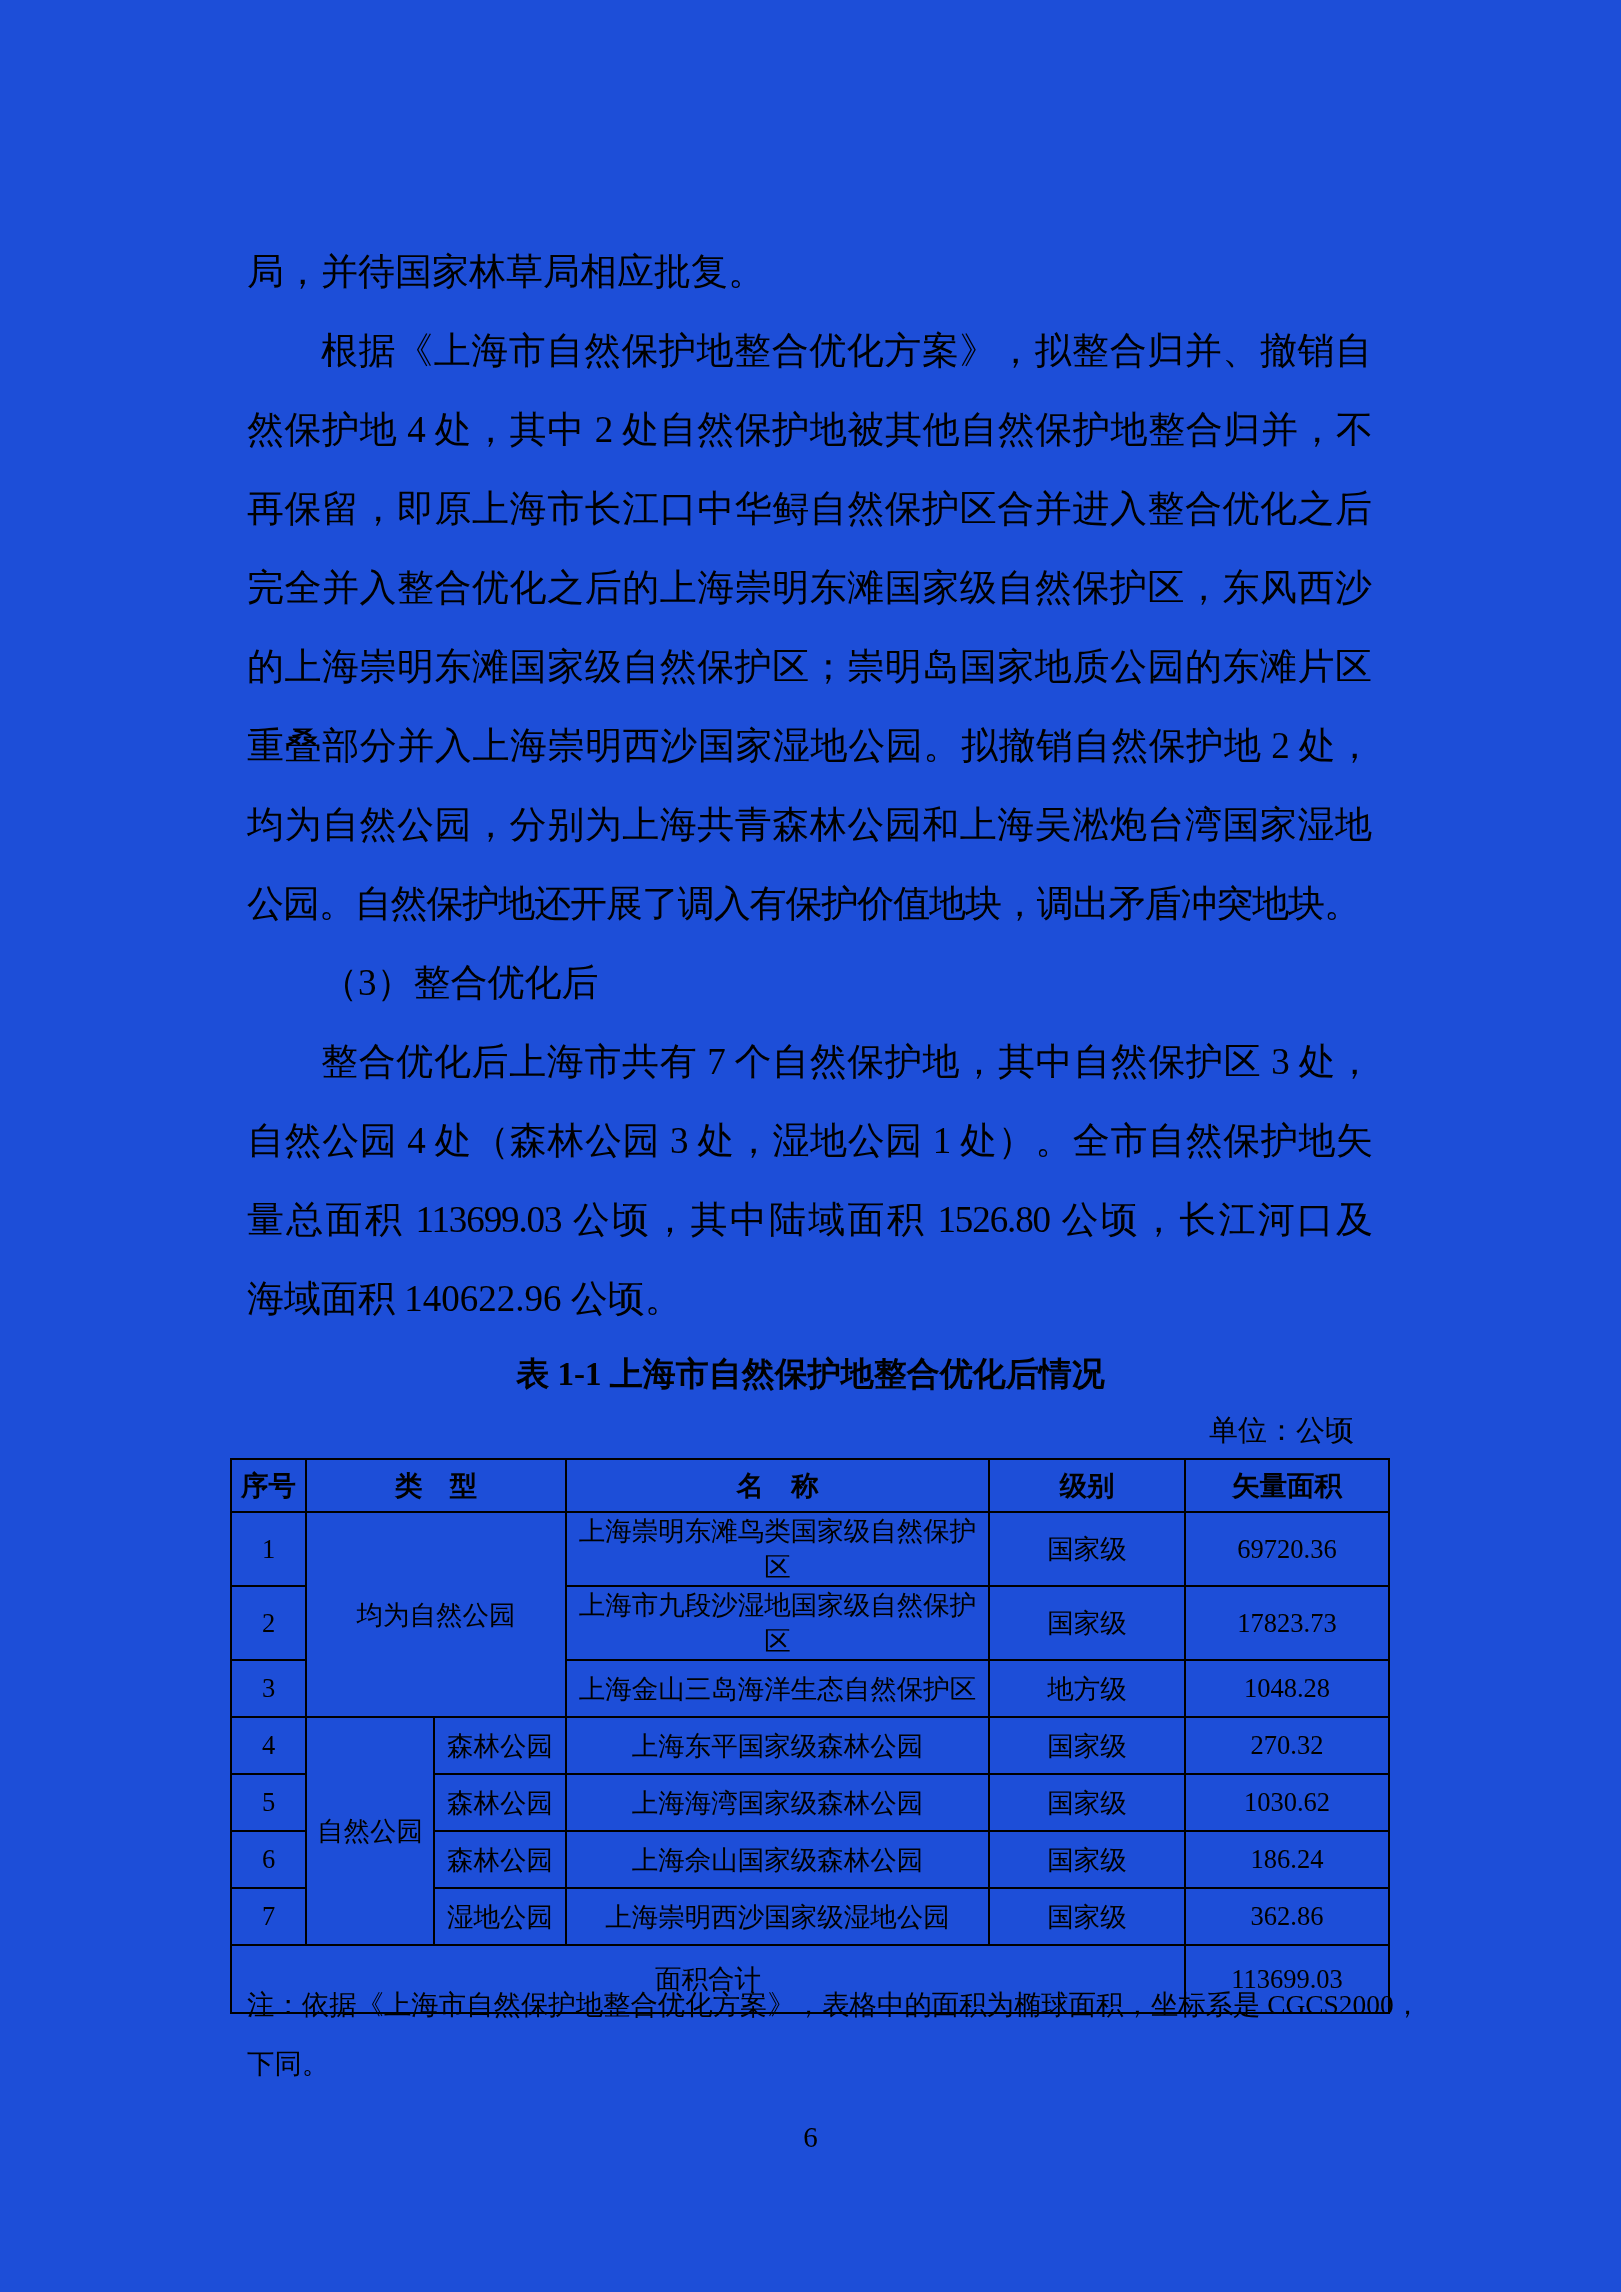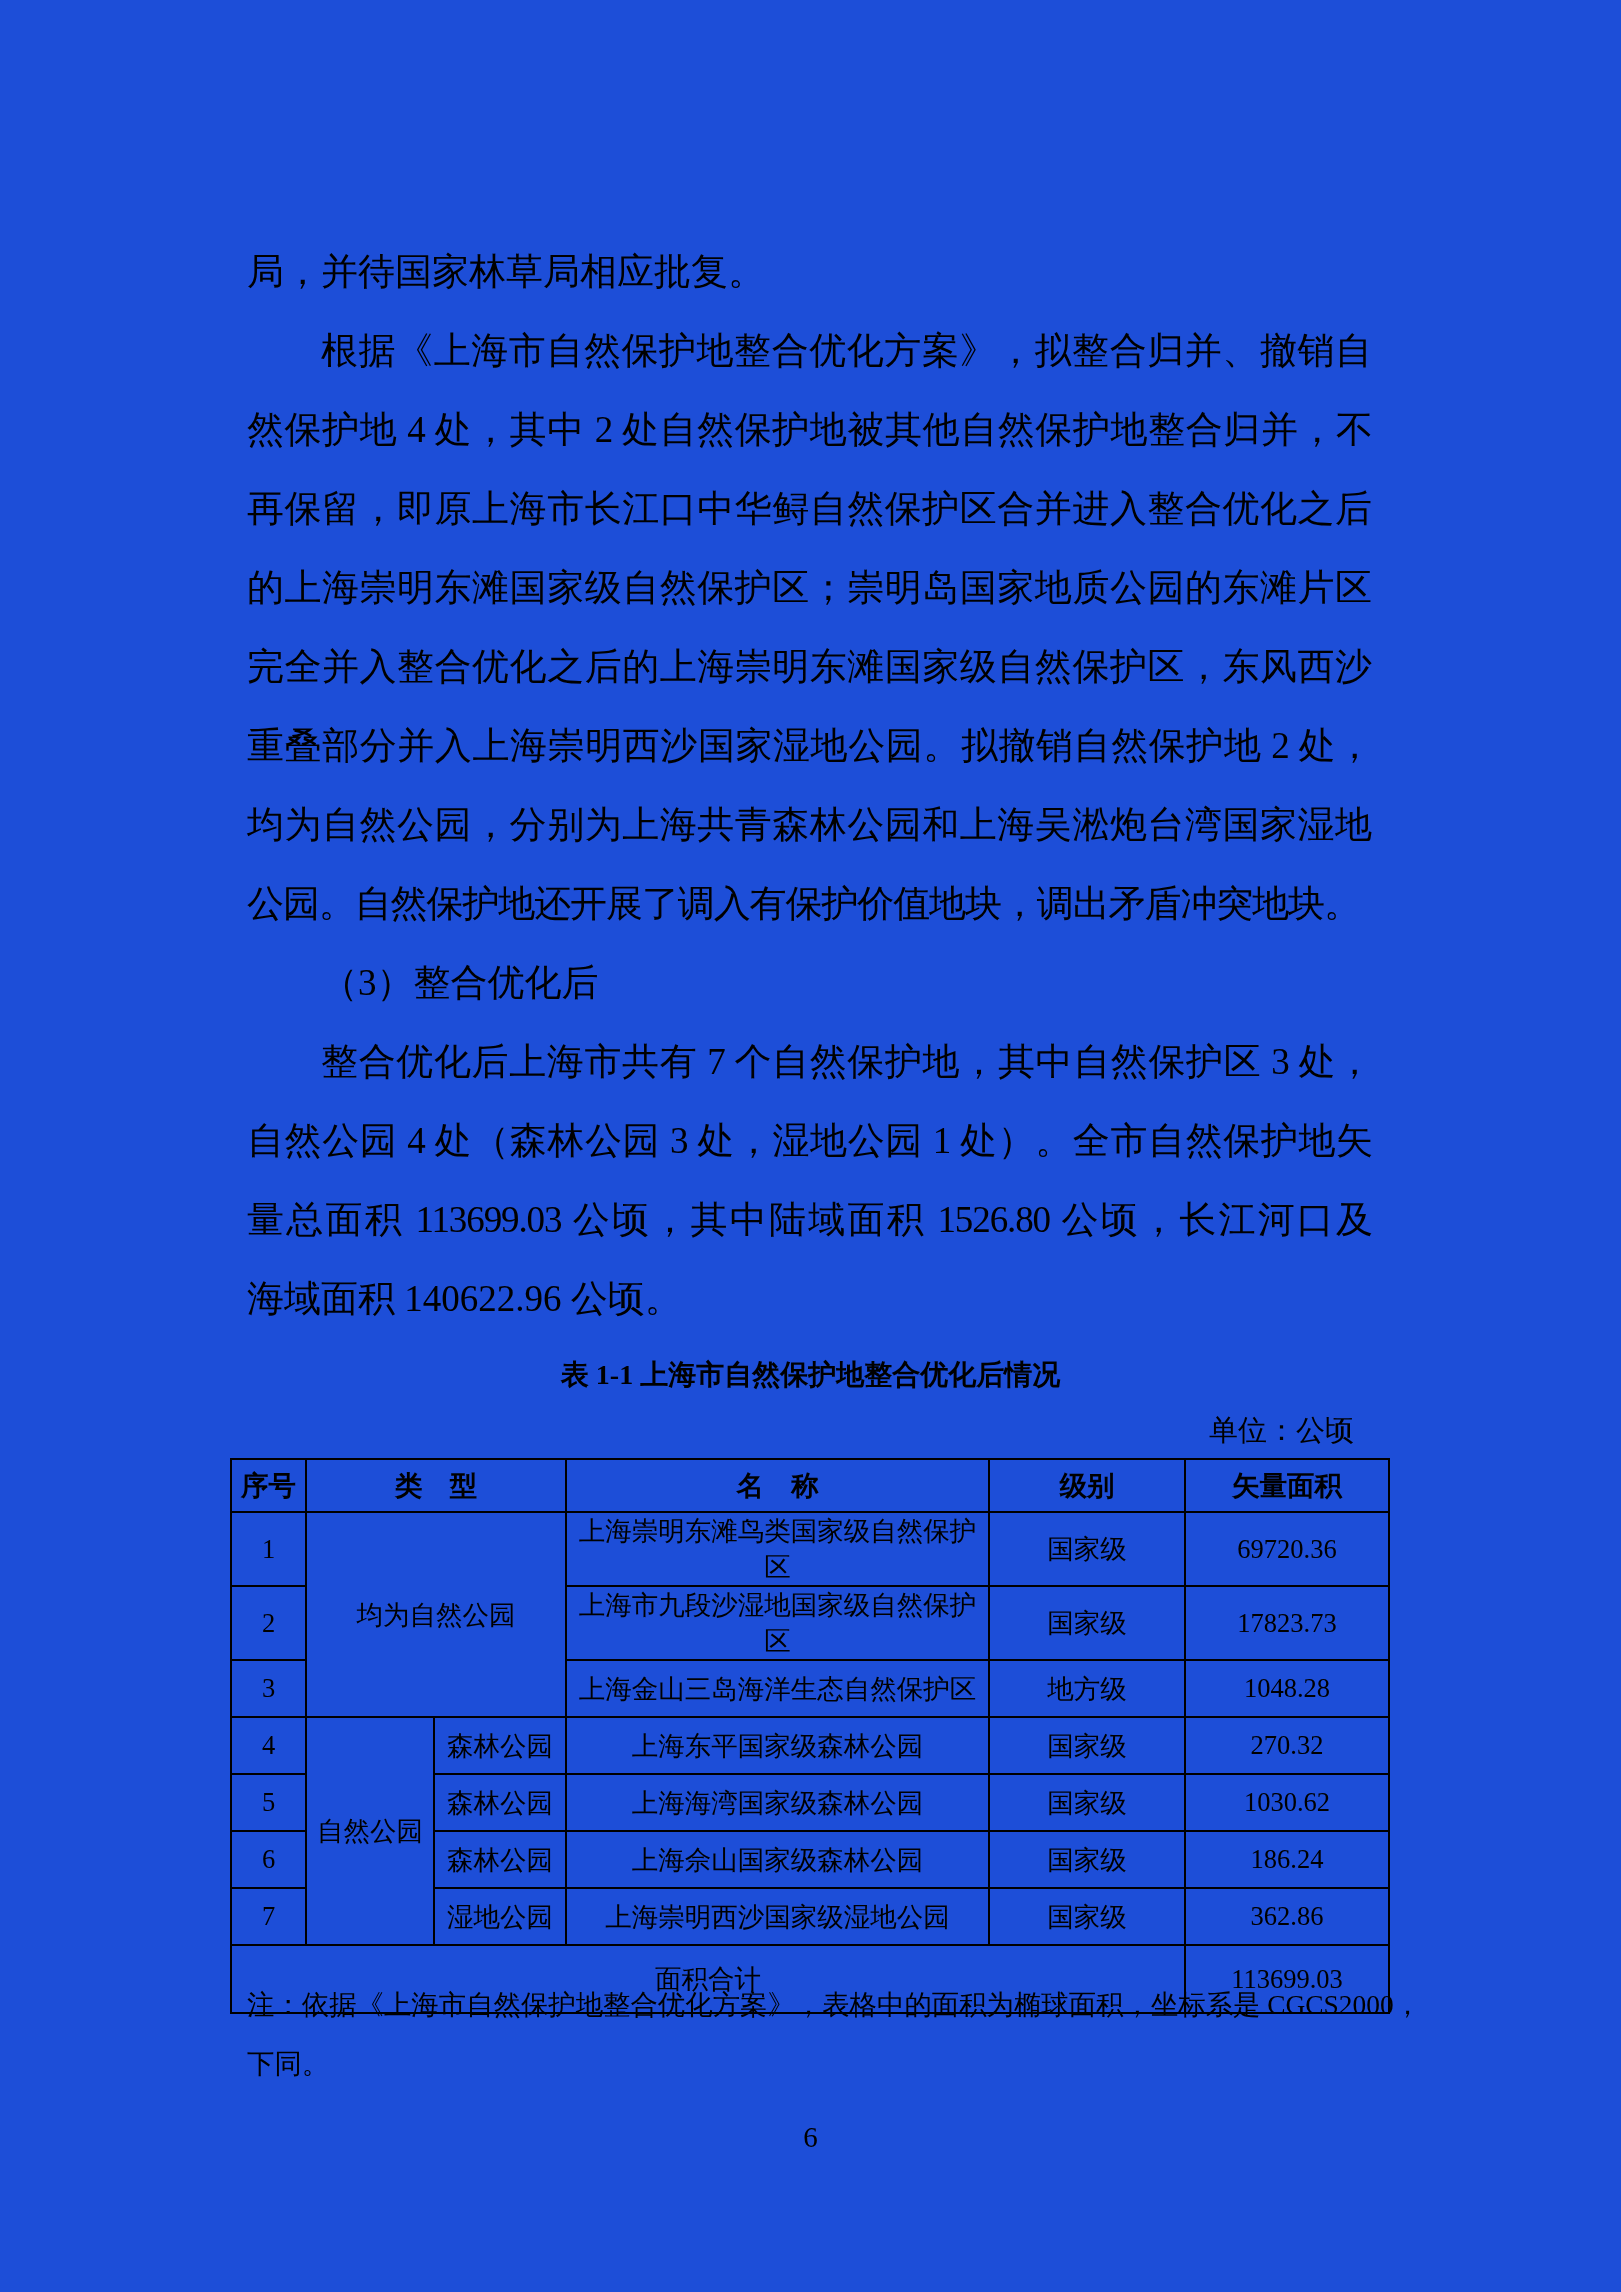--- a/index.html
+++ b/index.html
@@ -27,21 +27,21 @@
     text-align-last:justify;
     overflow:visible;
   }
   .line.lastline { text-align-last:left; }
   .line.indent { text-indent:74px; }
   .line.tight { letter-spacing:-1.1px; }
   
   .table-title {
     position:absolute; top:1348px; left:0; width:1621px;
     text-align:center; font-weight:700;
-    font-size:28px; line-height:53px;
+    font-size:33px; line-height:53px;
   }
   .unit-line {
     position:absolute; top:1411px; left:212px; width:1142px;
     text-align:right; font-size:29px; line-height:39px;
   }
   
   table.pa-table {
     position:absolute; top:1458px; left:230px;
     width:1160px;
     border-collapse:collapse;
@@ -73,22 +73,22 @@
 </head>
 <body>
 
 <div class="page">
 
   <div class="text-block">
       <div class="line lastline">局，并待国家林草局相应批复。</div>
       <div class="line indent">根据《上海市自然保护地整合优化方案》，拟整合归并、撤销自</div>
       <div class="line tight">然保护地 4 处，其中 2 处自然保护地被其他自然保护地整合归并，不</div>
       <div class="line">再保留，即原上海市长江口中华鲟自然保护区合并进入整合优化之后</div>
+      <div class="line">完全并入整合优化之后的上海崇明东滩国家级自然保护区，东风西沙</div>
       <div class="line">的上海崇明东滩国家级自然保护区；崇明岛国家地质公园的东滩片区</div>
-      <div class="line">完全并入整合优化之后的上海崇明东滩国家级自然保护区，东风西沙</div>
       <div class="line tight">重叠部分并入上海崇明西沙国家湿地公园。拟撤销自然保护地 2 处，</div>
       <div class="line">均为自然公园，分别为上海共青森林公园和上海吴淞炮台湾国家湿地</div>
       <div class="line lastline tight">公园。自然保护地还开展了调入有保护价值地块，调出矛盾冲突地块。</div>
       <div class="line indent lastline">（3）整合优化后</div>
       <div class="line indent tight">整合优化后上海市共有 7 个自然保护地，其中自然保护区 3 处，</div>
       <div class="line tight">自然公园 4 处（森林公园 3 处，湿地公园 1 处）。全市自然保护地矢</div>
       <div class="line tight">量总面积 113699.03 公顷，其中陆域面积 1526.80 公顷，长江河口及</div>
       <div class="line lastline">海域面积 140622.96 公顷。</div>
     </div>
 

